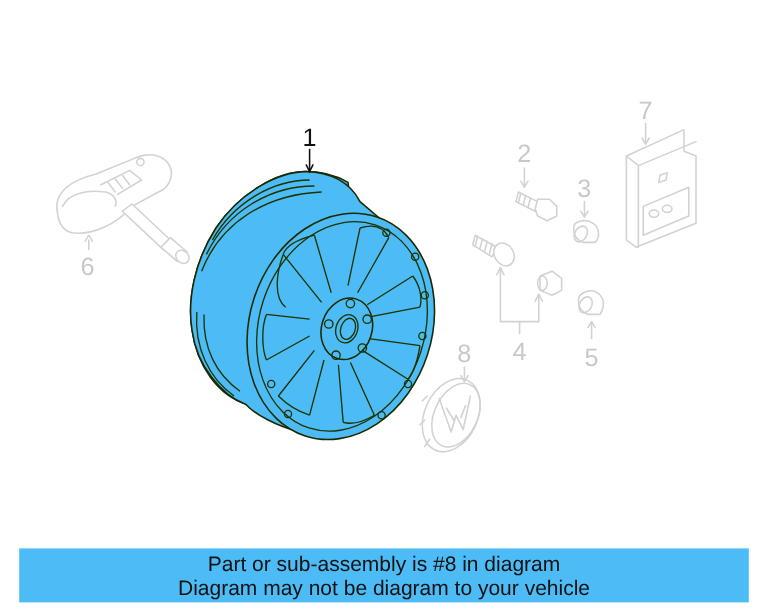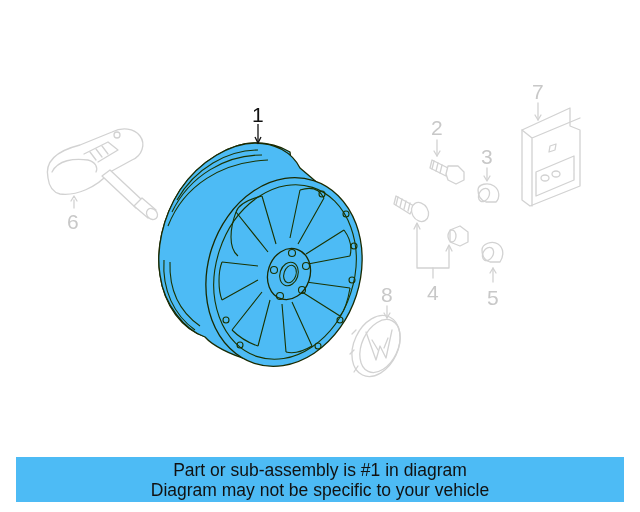--- a/index.html
+++ b/index.html
@@ -155,15 +155,15 @@
     <path class="faded" d="M366,332 L376,360 L380,346 L386,358 L392,330"></path>
     <path class="faded" d="M372,340 L378,350 M384,348 L388,338"></path>
     <path class="faded" d="M356,330 L352,334 M354,350 L350,354 M358,366 L354,372"></path>
     <line class="faded" x1="387" y1="306" x2="387" y2="318"></line>
     <path class="faded" d="M384,313 L387,318 L390,313"></path>
   </g>
   <text class="callout callout-faded" x="381" y="302">8</text>
 </svg>
 
 <div id="banner">
-  <div>Part or sub-assembly is #1 in diagram</div>
-  <div>Diagram may not be specific to your vehicle</div>
+  <div>Part or sub-assembly is #8 in diagram</div>
+  <div>Diagram may not be diagram to your vehicle</div>
 </div>
 
 </body></html>

